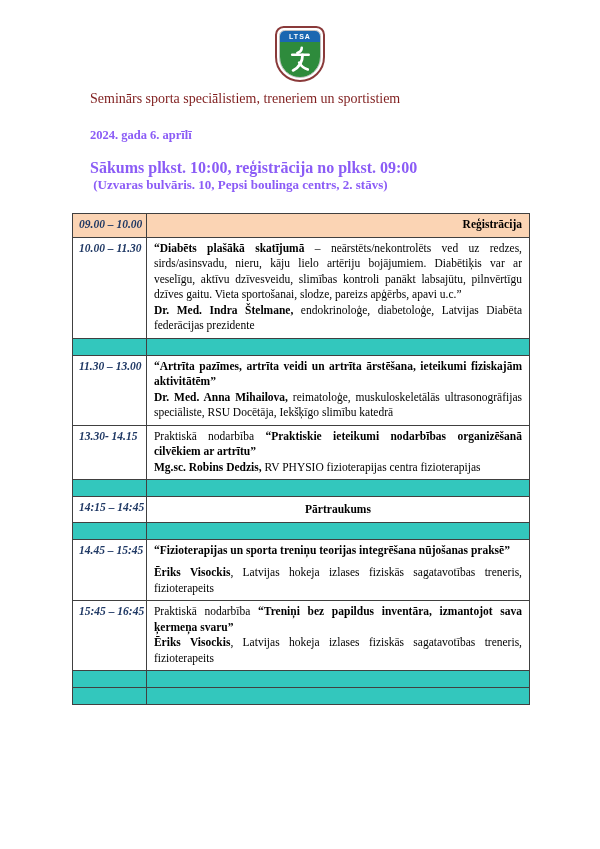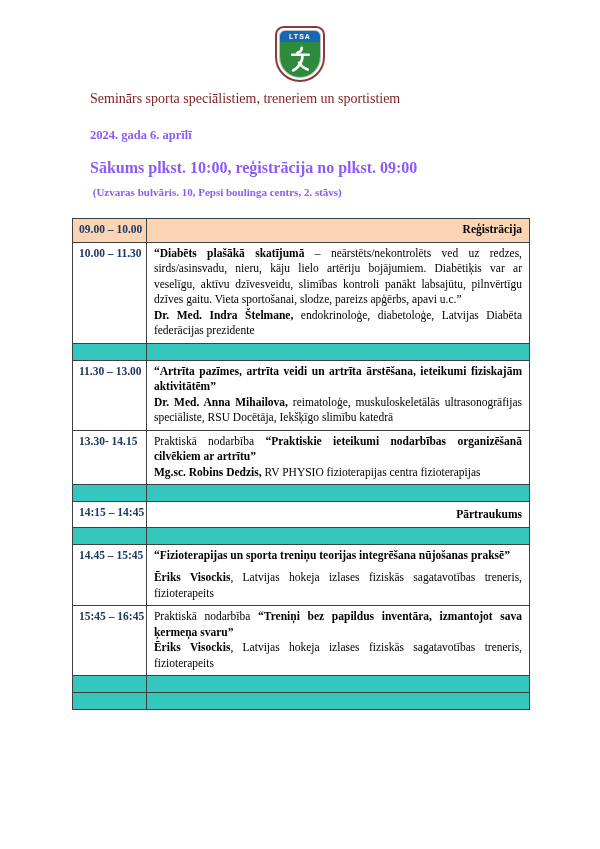--- a/index.html
+++ b/index.html
@@ -72,21 +72,21 @@
   .doc-title {
     font-size: 14px;
     color: #7f1d1d;
   }
   .blue-line {
     color: #8b5cf6;
     font-weight: bold;
   }
   .date-line  { margin-top: 21px; font-size: 12.5px; }
   .start-line { margin-top: 16px; font-size: 16px; }
-  .venue-line { margin-top: 9px;  font-size: 11px; white-space: pre; }
+  .venue-line { margin-top: 0;  font-size: 13px; white-space: pre; }
 
   
   table.schedule {
     margin: 20px 0 0 72px;
     width: 458px;
     border-collapse: collapse;
     table-layout: fixed;
   }
   table.schedule td {
     border: 1px solid #404040;
@@ -94,31 +94,32 @@
     box-sizing: border-box;
   }
   .time-cell {
     width: 72px;
     font-weight: bold;
     color: #1F3864;
     font-size: 11.5px;
     line-height: 15.5px;
     padding: 3px 2px 3px 6px;
     white-space: nowrap;
+    font-style: italic;
   }
   .content-cell {
     width: 373px;
     font-size: 11.5px;
     line-height: 15.5px;
     padding: 3px 7px 4px 7px;
     text-align: justify;
   }
   .row-header td  { background: #FBD4B4; }
   .row-header .content-cell { font-weight: bold; text-align: right; }
-  .row-break .content-cell  { font-weight: bold; text-align: right; padding-top: 5px; }
+  .row-break .content-cell  { font-weight: bold; text-align: center; padding-top: 5px; }
   .row-break .time-cell     { }
   .row-divider td { background: #33C7BD; height: 17px; padding: 0; }
   .para { white-space: pre-wrap; }
   .para.spaced { margin-top: 7px; }
   .b { font-weight: bold; }
 </style>
 </head>
 <body>
 
 <div class="page">

